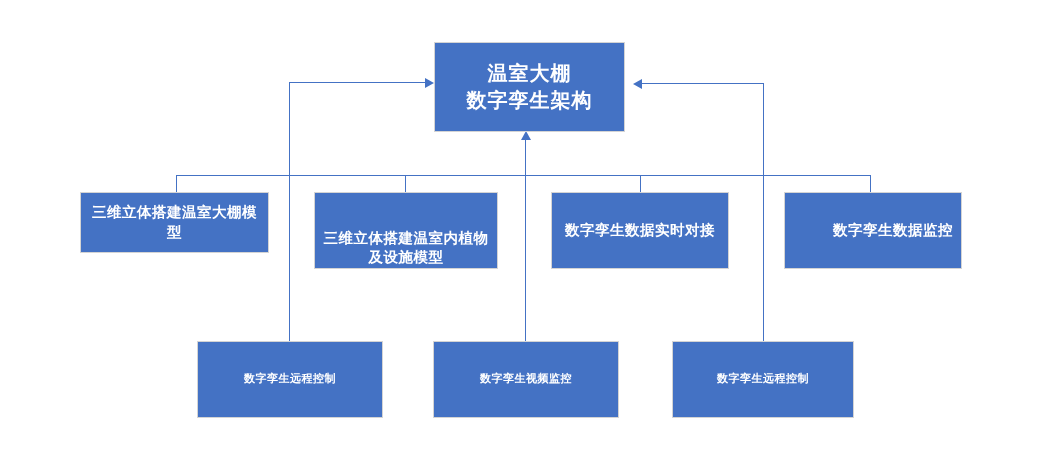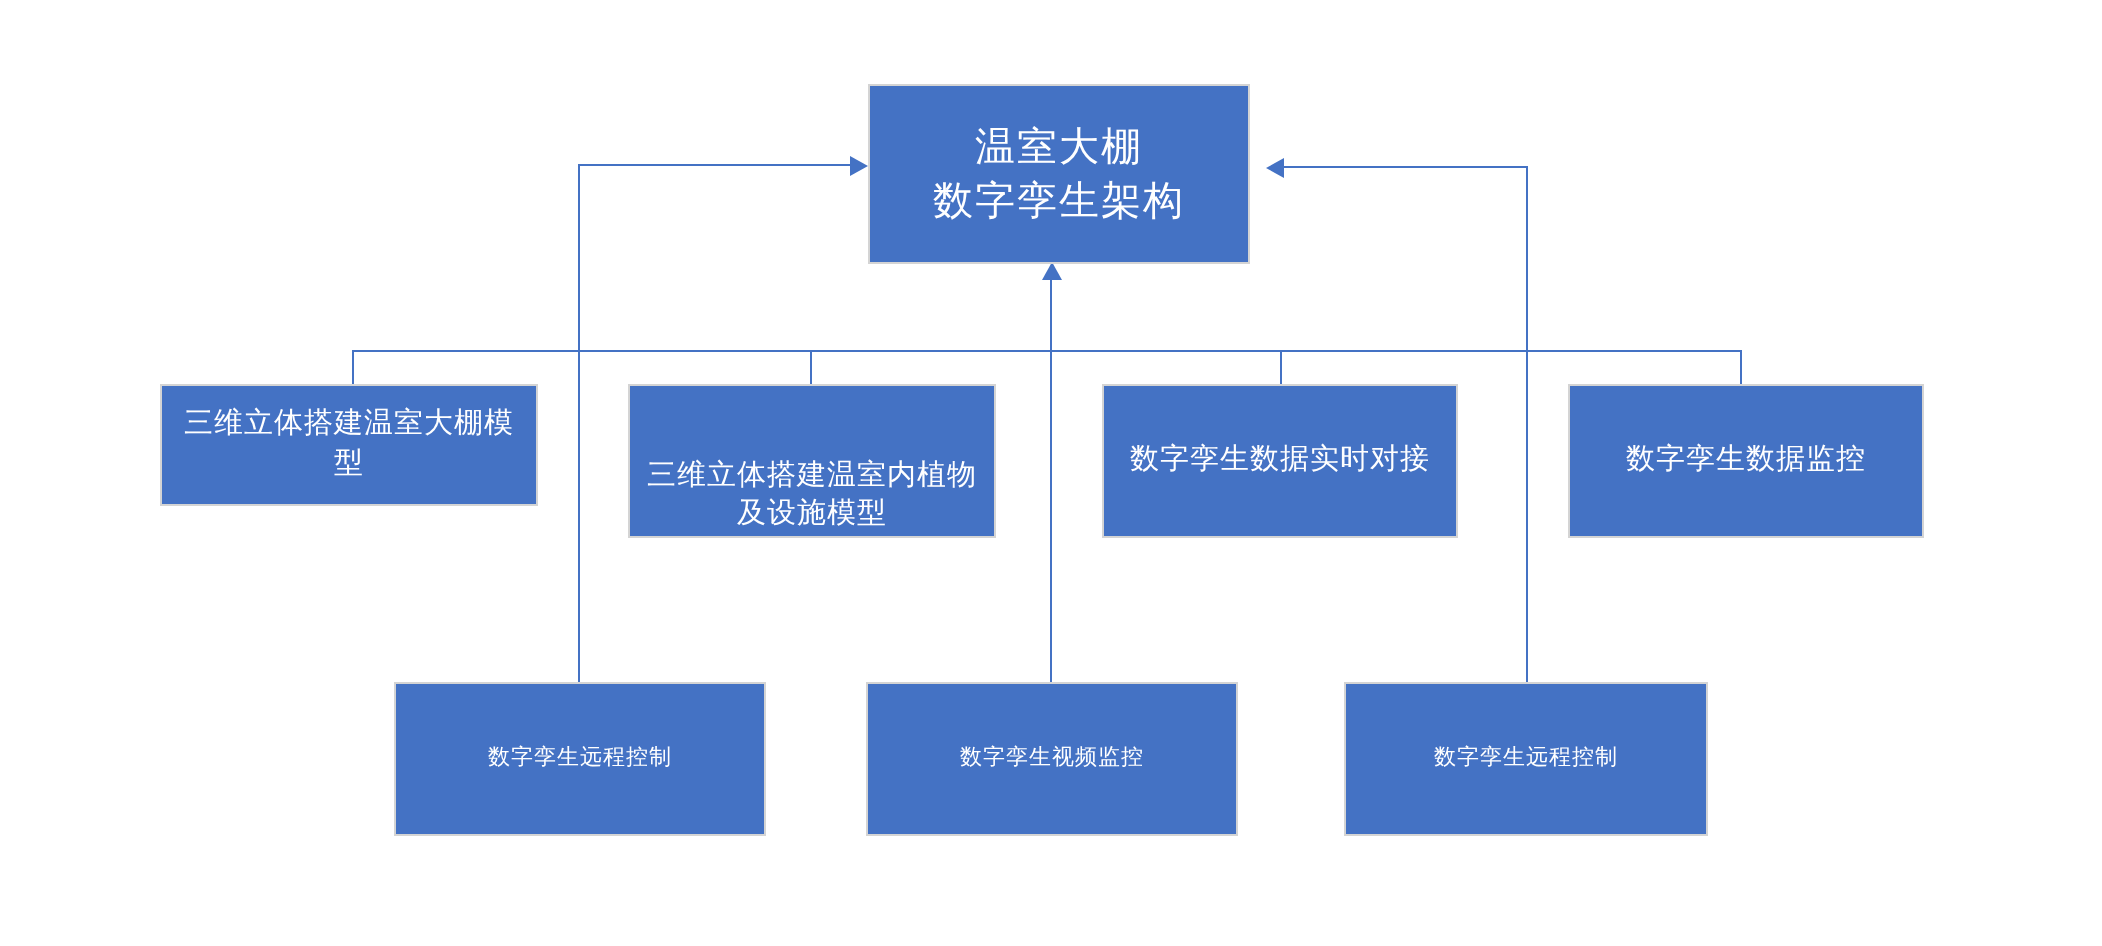--- a/index.html
+++ b/index.html
@@ -21,21 +21,21 @@
     position: absolute;
     box-sizing: border-box;
     background: #4472C4;
     border: 1px solid #d4d4d4;
     color: #ffffff;
     display: flex;
     align-items: center;
     justify-content: center;
     text-align: center;
     line-height: 1.35;
-    font-weight: 400;
+    font-weight: 700;
     letter-spacing: 0.5px;
     z-index: 3;
   }
   .node .node-label {
     display: block;
     white-space: pre-line;
     padding: 0 8px;
   }
   .node.root {
     font-size: 20px;
@@ -112,21 +112,21 @@
   </div>
 
   <div class="node lvl2" style="left:314px; top:192px; width:184px; height:77px;align-items:flex-end;">
     <span class="node-label">三维立体搭建温室内植物及设施模型</span>
   </div>
 
   <div class="node lvl2" style="left:551px; top:192px; width:178px; height:77px;">
     <span class="node-label">数字孪生数据实时对接</span>
   </div>
 
-  <div class="node lvl2" style="left:784px; top:192px; width:178px; height:77px;">
+  <div class="node lvl2" style="left:784px; top:192px; width:178px; height:77px;justify-content:flex-end;">
     <span class="node-label">数字孪生数据监控</span>
   </div>
 
   <div class="node lvl3" style="left:197px; top:341px; width:186px; height:77px;">
     <span class="node-label">数字孪生远程控制</span>
   </div>
 
   <div class="node lvl3" style="left:433px; top:341px; width:186px; height:77px;">
     <span class="node-label">数字孪生视频监控</span>
   </div>

